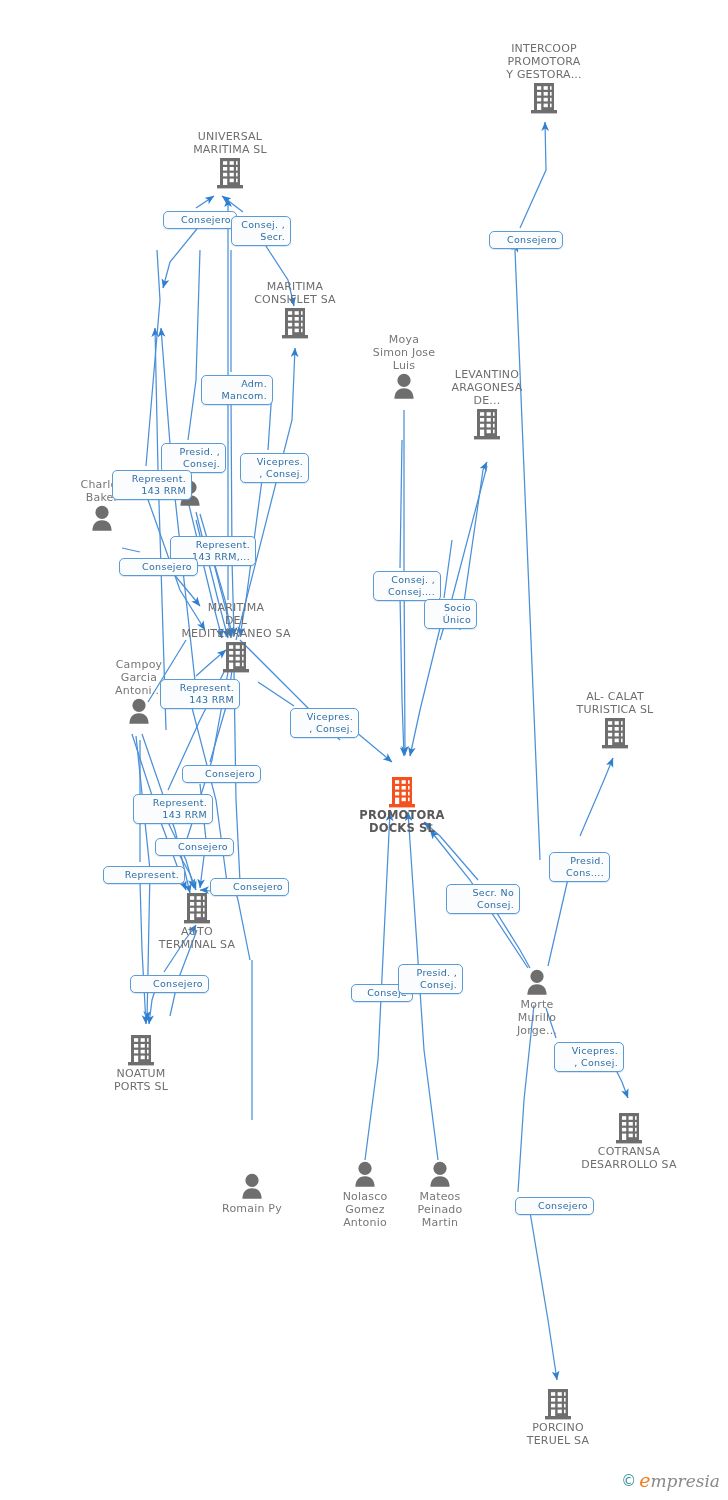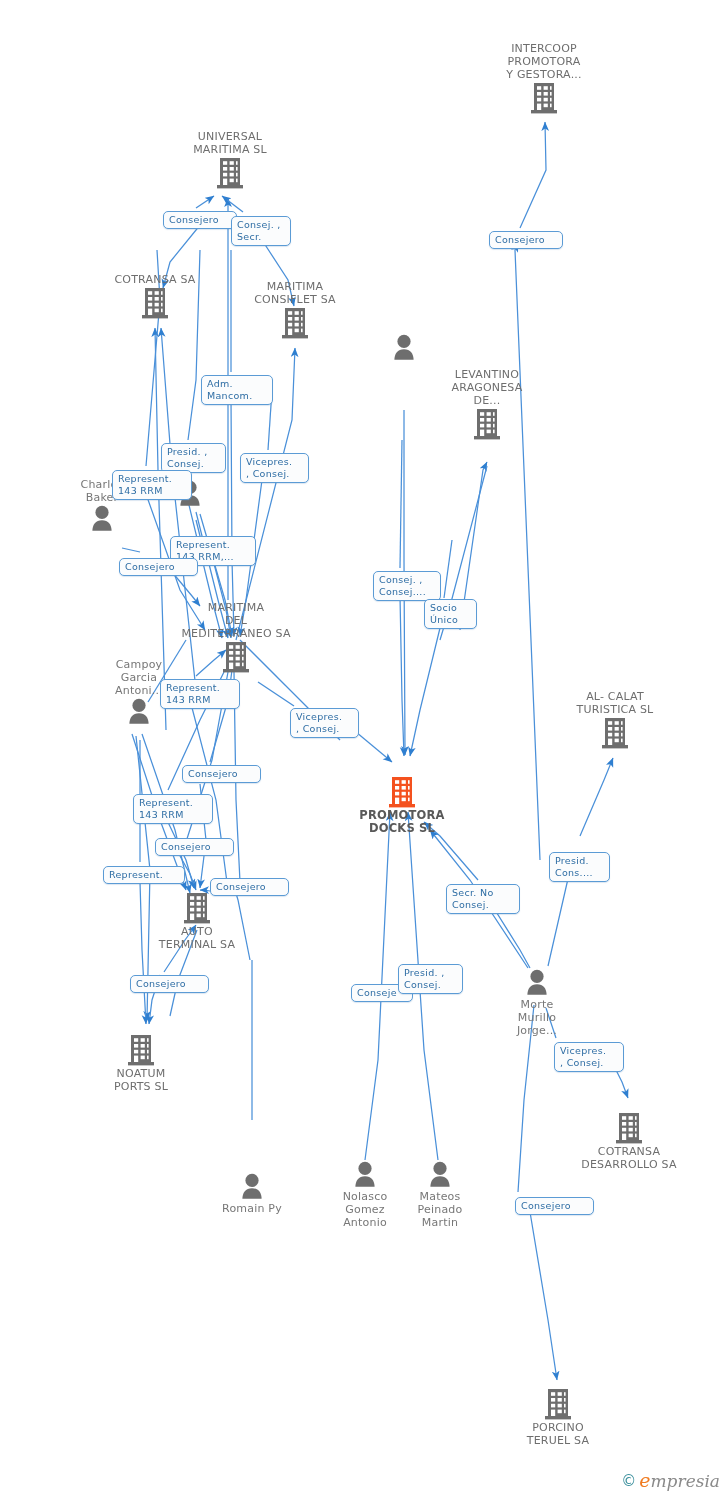--- a/index.html
+++ b/index.html
@@ -16,21 +16,21 @@
     white-space:pre-line;letter-spacing:.2px;
   }
   .node.company .cap{color:#6e6e6e;}
   .node.focus .cap{color:#595959;font-weight:bold;font-size:11.5px;}
   .node.person .cap{color:#777;}
 
   
   .rel{
     position:absolute;border:1px solid #5b9bd5;border-radius:5px;
     background:#fbfcfd;color:#2e6da4;font-size:9.5px;line-height:12px;
-    text-align:left;padding:2px 5px;white-space:pre-line;
+    text-align:right;padding:2px 5px;white-space:pre-line;
     box-shadow:0 1px 1px rgba(90,140,190,.22);
     letter-spacing:.3px;
   }
 
   
   #watermark{position:absolute;right:8px;bottom:10px;display:flex;align-items:center;gap:3px;}
   #watermark .cmark{color:#3a8f9c;font-size:15px;line-height:15px;}
   #watermark .wname{font-family:"DejaVu Serif","Liberation Serif",serif;font-style:italic;
                     font-size:17px;color:#8a8a8a;line-height:17px;}
   #watermark .wname .e{color:#f07c22;font-size:19px;}
@@ -187,41 +187,20 @@
           <rect x="21" y="11" width="1.6" height="3.6"></rect>
           <rect x="8" y="16.8" width="4.2" height="3.6"></rect>
           <rect x="14.6" y="16.8" width="4.2" height="3.6"></rect>
           <rect x="21" y="16.8" width="1.6" height="3.6"></rect>
           <rect x="8" y="22.6" width="4.2" height="6.4"></rect>
           <rect x="14.6" y="22.6" width="4.2" height="3.6"></rect>
           <rect x="21" y="22.6" width="1.6" height="3.6"></rect>
         </g>
       </svg>
     </div>
-    <div class="node company" style="width: 150px; left: 80px; top: 273px;">
-      <div class="cap">COTRANSA SA</div>
-      <svg class="glyph" width="30" height="34" viewBox="0 0 30 34" xmlns="http://www.w3.org/2000/svg">
-        <rect x="5" y="2" width="20" height="28" fill="#6e6e6e"></rect>
-        <rect x="2" y="29" width="26" height="3.4" fill="#6e6e6e"></rect>
-        <g fill="#ffffff">
-          <rect x="8" y="5.2" width="4.2" height="3.6"></rect>
-          <rect x="14.6" y="5.2" width="4.2" height="3.6"></rect>
-          <rect x="21" y="5.2" width="1.6" height="3.6"></rect>
-          <rect x="8" y="11" width="4.2" height="3.6"></rect>
-          <rect x="14.6" y="11" width="4.2" height="3.6"></rect>
-          <rect x="21" y="11" width="1.6" height="3.6"></rect>
-          <rect x="8" y="16.8" width="4.2" height="3.6"></rect>
-          <rect x="14.6" y="16.8" width="4.2" height="3.6"></rect>
-          <rect x="21" y="16.8" width="1.6" height="3.6"></rect>
-          <rect x="8" y="22.6" width="4.2" height="6.4"></rect>
-          <rect x="14.6" y="22.6" width="4.2" height="3.6"></rect>
-          <rect x="21" y="22.6" width="1.6" height="3.6"></rect>
-        </g>
-      </svg>
-    </div>
     <div class="node company" style="width: 150px; left: 220px; top: 280px;">
       <div class="cap">MARITIMA
 CONSIFLET SA</div>
       <svg class="glyph" width="30" height="34" viewBox="0 0 30 34" xmlns="http://www.w3.org/2000/svg">
         <rect x="5" y="2" width="20" height="28" fill="#6e6e6e"></rect>
         <rect x="2" y="29" width="26" height="3.4" fill="#6e6e6e"></rect>
         <g fill="#ffffff">
           <rect x="8" y="5.2" width="4.2" height="3.6"></rect>
           <rect x="14.6" y="5.2" width="4.2" height="3.6"></rect>
           <rect x="21" y="5.2" width="1.6" height="3.6"></rect>
@@ -231,20 +210,23 @@
           <rect x="8" y="16.8" width="4.2" height="3.6"></rect>
           <rect x="14.6" y="16.8" width="4.2" height="3.6"></rect>
           <rect x="21" y="16.8" width="1.6" height="3.6"></rect>
           <rect x="8" y="22.6" width="4.2" height="6.4"></rect>
           <rect x="14.6" y="22.6" width="4.2" height="3.6"></rect>
           <rect x="21" y="22.6" width="1.6" height="3.6"></rect>
         </g>
       </svg>
     </div>
     <div class="node person" style="width: 150px; left: 329px; top: 333px;">
+      <div class="cap">Moya
+Simon Jose
+Luis</div>
       <svg class="glyph" width="28" height="30" viewBox="0 0 28 30" xmlns="http://www.w3.org/2000/svg">
         <circle cx="14" cy="8.4" r="6.6" fill="#6e6e6e"></circle>
         <path d="M14 16.2c-6.4 0-9.6 4.6-9.6 10.6h19.2c0-6-3.2-10.6-9.6-10.6z" fill="#6e6e6e"></path>
       </svg>
     </div>
     <div class="node company" style="width: 150px; left: 412px; top: 368px;">
       <div class="cap">LEVANTINO
 ARAGONESA
 DE...</div>
       <svg class="glyph" width="30" height="34" viewBox="0 0 30 34" xmlns="http://www.w3.org/2000/svg">

